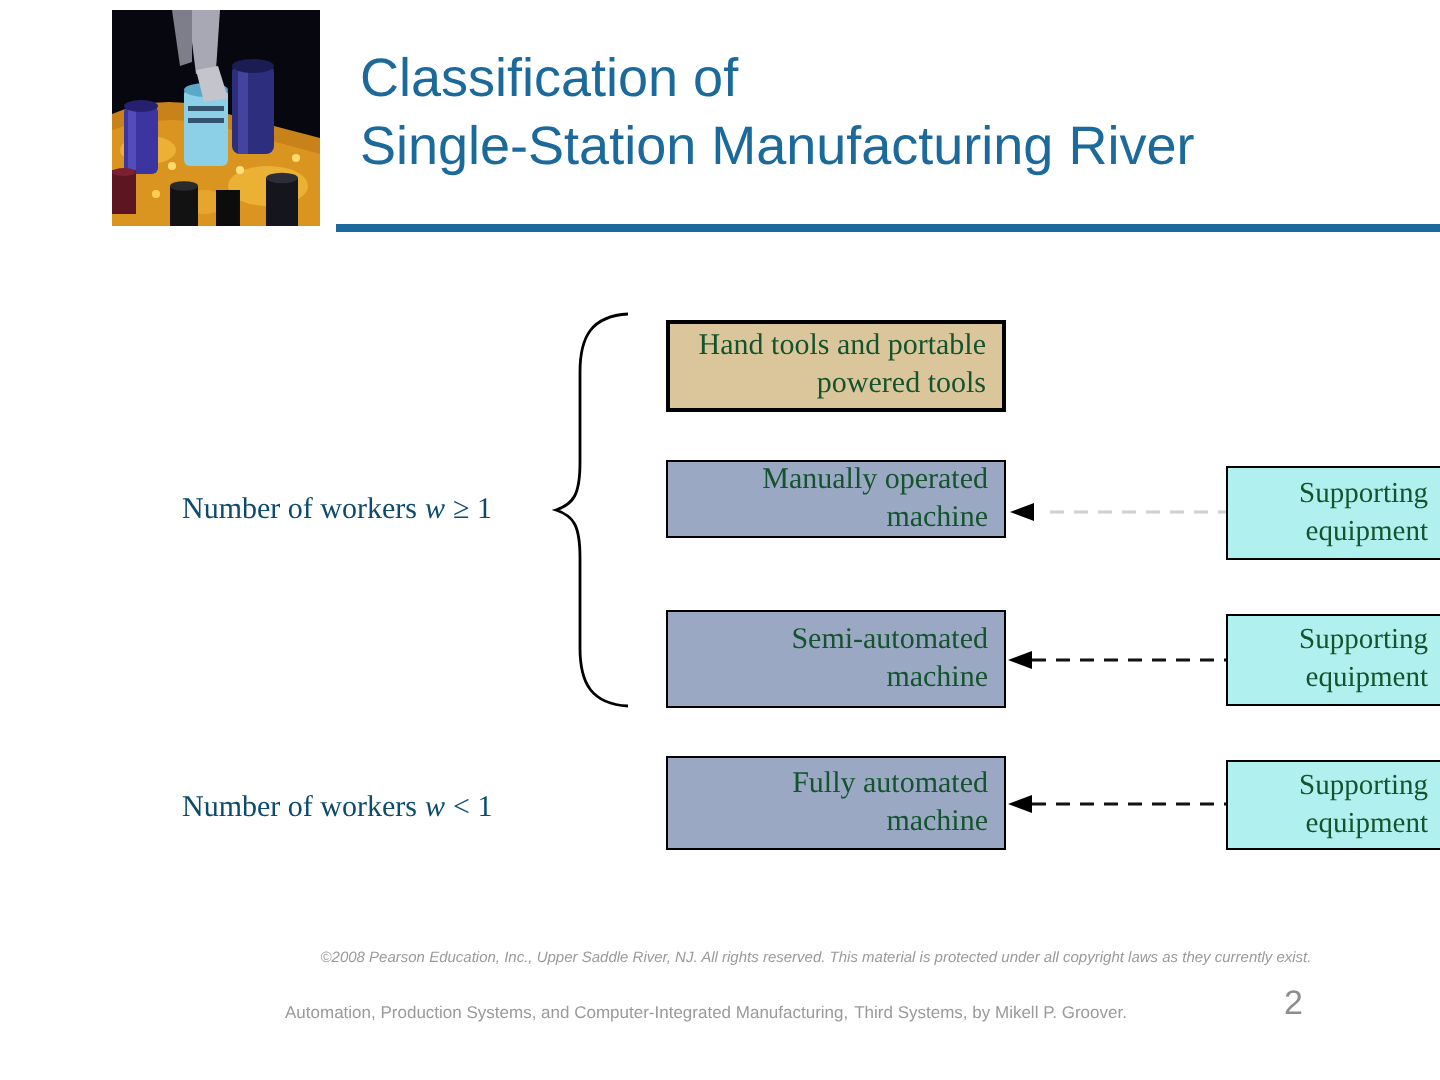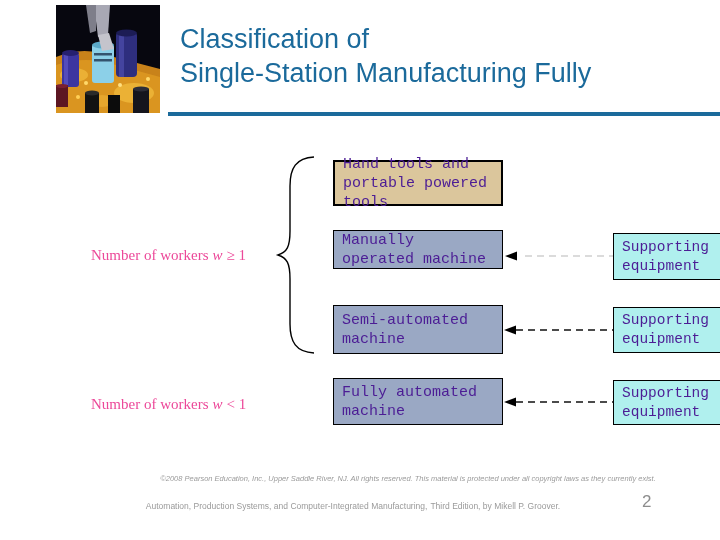--- a/index.html
+++ b/index.html
@@ -8,33 +8,33 @@
 
   
   .photo{position:absolute;left:18px;top:5px;width:104px;height:108px;display:block;}
   .title{position:absolute;left:142px;top:22px;color:#1b6a9b;
          font-family:"Liberation Sans", sans-serif;font-size:27px;line-height:34px;
          letter-spacing:0px;}
   .rule{position:absolute;left:130px;top:112px;width:570px;height:4px;background:#1b6a9b;}
 
   
   .box{position:absolute;box-sizing:border-box;display:flex;align-items:center;justify-content:center;
-       text-align:left;font-size:15px;line-height:19px;color:#4c1d95;padding:2px 8px;font-family:Liberation Mono, monospace;}
+       text-align:right;font-size:15px;line-height:19px;color:#14532d;padding:2px 8px;}
   .hand{left:295px;top:160px;width:170px;height:46px;background:#dbc69c;border:2px solid #000;}
   .machine{width:170px;background:#9aa8c4;border:1px solid #000;}
   .m1{left:295px;top:230px;height:39px;}
   .m2{left:295px;top:305px;height:49px;}
   .m3{left:295px;top:378px;height:47px;}
   .support{width:110px;background:#b0f0ee;border:1px solid #000;left:575px;font-size:14.5px;}
   .s1{top:233px;height:47px;}
   .s2{top:307px;height:46px;}
   .s3{top:380px;height:45px;}
 
   
-  .wlabel{position:absolute;left:53px;font-size:15px;color:#ec4899;white-space:nowrap;}
+  .wlabel{position:absolute;left:53px;font-size:15px;color:#0c4a6e;white-space:nowrap;}
   .w1{top:247px;}
   .w2{top:396px;}
   .wvar{font-style:italic;margin:0 4px 0 4px;}
 
   
   .overlay{position:absolute;left:0;top:0;width:720px;height:540px;pointer-events:none;}
 
   
   .foot{position:absolute;color:#9a9a9a;font-family:"Liberation Sans", sans-serif;
         text-align:center;}
@@ -95,21 +95,21 @@
     </g>
     <g>
       <polygon points="38,0 54,0 52,30 42,32" fill="#a8a8b4"></polygon>
       <polygon points="42,30 53,28 58,44 46,46" fill="#c4c4cc"></polygon>
       <polygon points="30,0 40,0 40,26 34,28" fill="#7e7e8a"></polygon>
     </g>
   </svg>
 
   <div class="title">
     <div>Classification of</div>
-    <div>Single-Station Manufacturing Fully</div>
+    <div>Single-Station Manufacturing River</div>
   </div>
   <div class="rule"></div>
 
   <svg class="overlay" viewBox="0 0 720 540">
     <path d="M 276 157 C 258 158 252 168 252 186 L 252 231 C 252 247 249 252 240 255
              C 249 258 252 263 252 279 L 252 324 C 252 342 258 352 276 353" fill="none" stroke="#000" stroke-width="1.4"></path>
     <g>
       <line x1="487" y1="256" x2="575" y2="256" stroke="#cfcfcf" stroke-width="1.4" stroke-dasharray="7 5"></line>
       <polygon points="467,256 479,251.5 479,260.5" fill="#000"></polygon>
     </g>
@@ -133,17 +133,17 @@
   <div class="box hand">Hand tools and portable powered tools</div>
   <div class="box machine m1">Manually operated machine</div>
   <div class="box machine m2">Semi-automated machine</div>
   <div class="box machine m3">Fully automated machine</div>
   <div class="box support s1">Supporting equipment</div>
   <div class="box support s2">Supporting equipment</div>
   <div class="box support s3">Supporting equipment</div>
 
   <div class="foot f1">©2008 Pearson Education, Inc., Upper Saddle River, NJ.  All rights reserved.  This material is protected under all copyright laws as they currently exist.</div>
   <div class="foot f3">
-    <span class="cit-italic">Automation, Production Systems, and Computer-Integrated Manufacturing,</span><span class="cit-rest">Third Edition, by Mikell P. Groover.</span>
+    <span class="cit-italic">Automation, Production Systems, and Computer-Integrated Manufacturing,</span><span class="cit-rest">Third Systems, by Mikell P. Groover.</span>
   </div>
   <div class="pagenum">2</div>
 
 </div>
 
 </body></html>

